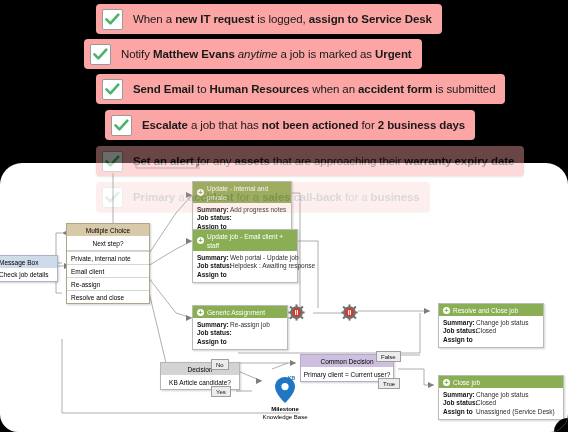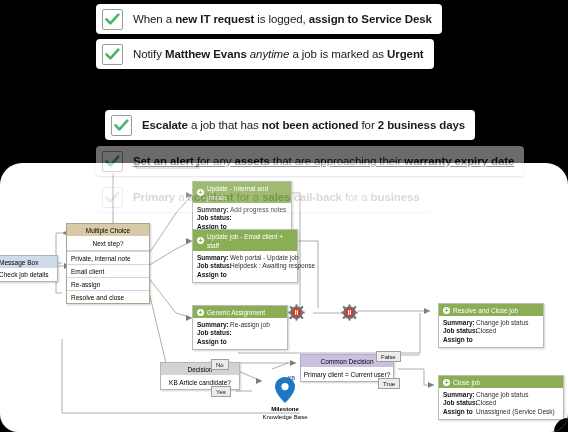--- a/index.html
+++ b/index.html
@@ -8,34 +8,34 @@
 
   
   #panel{position:absolute;left:0;top:163px;width:568px;height:269px;
          background:#ffffff;border-radius:22px 22px 18px 18px;overflow:hidden;}
   #panel:after{content:"";position:absolute;right:0;bottom:0;width:14px;height:14px;
          background:#000;border-top-left-radius:14px;}
 
   
   #rules{position:absolute;left:0;top:0;width:568px;height:220px;z-index:5;}
   .rule{position:absolute;display:flex;align-items:center;
-        background:#ffffff;border-radius:4px;height:30px;
+        background:#fca5a5;border-radius:4px;height:30px;
         box-shadow:0 1px 2px rgba(0,0,0,.25);padding:0 10px 0 6px;}
   .rule .cb{width:19px;height:19px;flex:0 0 19px;background:#fff;
             border:1px solid #9a9a9a;border-radius:2px;margin-right:10px;
             display:flex;align-items:center;justify-content:center;}
   .rule .cb svg{display:block;}
   .rule .txt{font-size:11.5px;color:#1a1a1a;white-space:nowrap;letter-spacing:-0.1px;}
   .rule .txt b{font-weight:bold;}
   .rule .txt i{font-style:italic;}
   .r0{left:96px;top:4px;}
-  .r1{left:96px;top:39px;}
+  .r1{left:84px;top:39px;}
   .r2{left:96px;top:74px;}
   .r3{left:105px;top:110px;}
-  .r4{left:96px;top:146px;opacity:.42;text-decoration:underline;}
+  .r4{left:96px;top:146px;opacity:.42;}
   .r5{left:96px;top:182px;opacity:.17;}
 
   
   .node{position:absolute;background:#fff;border:1px solid #b9bcb4;
         box-shadow:1px 1px 2px rgba(0,0,0,.18);font-size:6.5px;color:#111;}
   .node .hd{display:flex;align-items:center;gap:3px;padding:1.5px 4px;
             font-size:6.5px;line-height:9px;}
   .node.green .hd{background:#8aae54;color:#fff;}
   .node .bd{padding:2.5px 4px 3px 4px;}
   .node .row{display:flex;line-height:8.5px;white-space:nowrap;}
@@ -325,20 +325,28 @@
       <div class="txt">When&nbsp;a&nbsp;<b>new&nbsp;IT&nbsp;request</b>&nbsp;is&nbsp;logged,&nbsp;<b>assign&nbsp;to&nbsp;Service&nbsp;Desk</b></div>
     </div>
     <div class="rule r1">
       <div class="cb">
         <svg width="15" height="13" viewBox="0 0 15 13">
           <path d="M1.5 6.4 L5.4 10.4 L13.3 1.6" stroke="#4bb36a" stroke-width="2.6" fill="none" stroke-linecap="round" stroke-linejoin="round"></path>
         </svg>
       </div>
       <div class="txt">Notify&nbsp;<b>Matthew&nbsp;Evans</b>&nbsp;<i>anytime</i>&nbsp;a&nbsp;job&nbsp;is&nbsp;marked&nbsp;as&nbsp;<b>Urgent</b></div>
     </div>
+    <div class="rule r2">
+      <div class="cb">
+        <svg width="15" height="13" viewBox="0 0 15 13">
+          <path d="M1.5 6.4 L5.4 10.4 L13.3 1.6" stroke="#4bb36a" stroke-width="2.6" fill="none" stroke-linecap="round" stroke-linejoin="round"></path>
+        </svg>
+      </div>
+      <div class="txt"><b>Send&nbsp;Email</b>&nbsp;to&nbsp;<b>Human&nbsp;Resources</b>&nbsp;when&nbsp;an&nbsp;<b>accident&nbsp;form</b>&nbsp;is&nbsp;submitted</div>
+    </div>
     <div class="rule r3">
       <div class="cb">
         <svg width="15" height="13" viewBox="0 0 15 13">
           <path d="M1.5 6.4 L5.4 10.4 L13.3 1.6" stroke="#4bb36a" stroke-width="2.6" fill="none" stroke-linecap="round" stroke-linejoin="round"></path>
         </svg>
       </div>
       <div class="txt"><b>Escalate</b>&nbsp;a&nbsp;job&nbsp;that&nbsp;has&nbsp;<b>not&nbsp;been&nbsp;actioned</b>&nbsp;for&nbsp;<b>2&nbsp;business&nbsp;days</b></div>
     </div>
     <div class="rule r4">
       <div class="cb">

